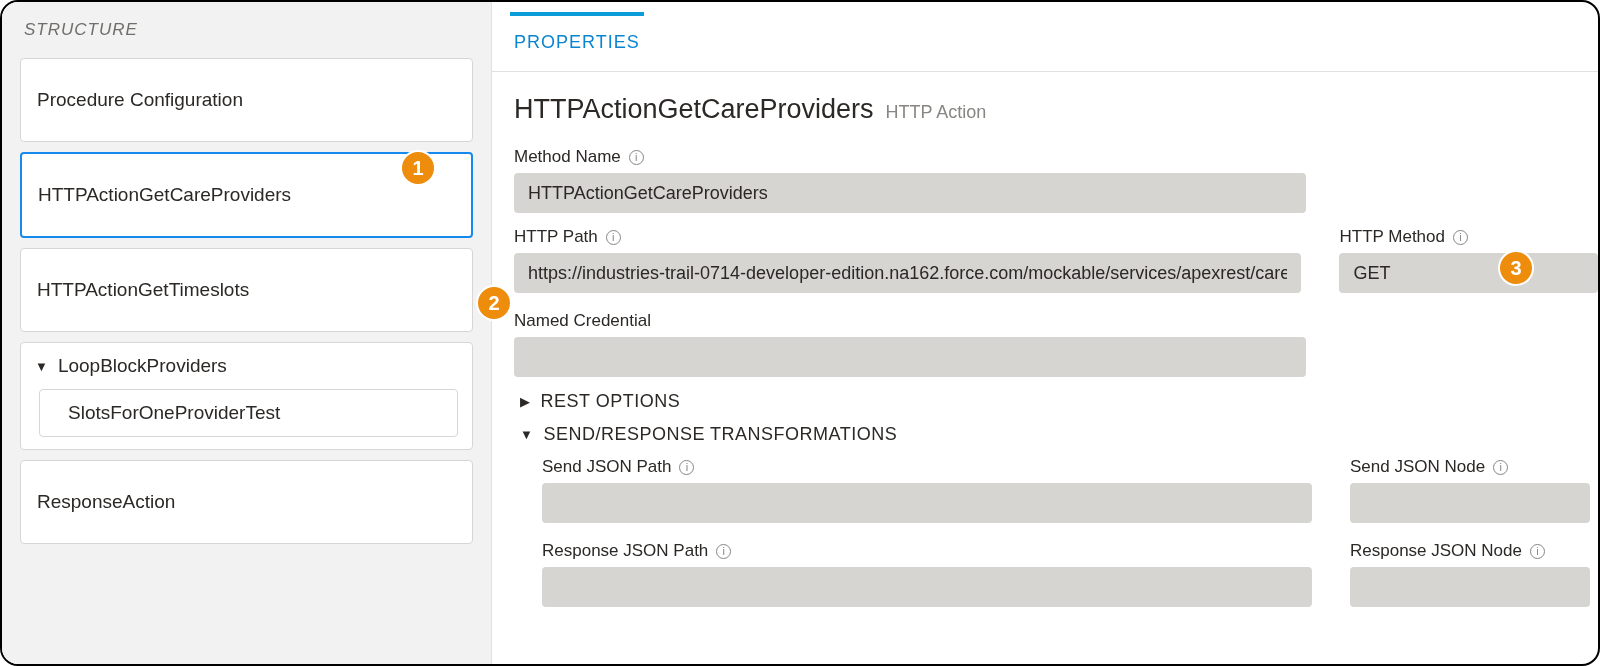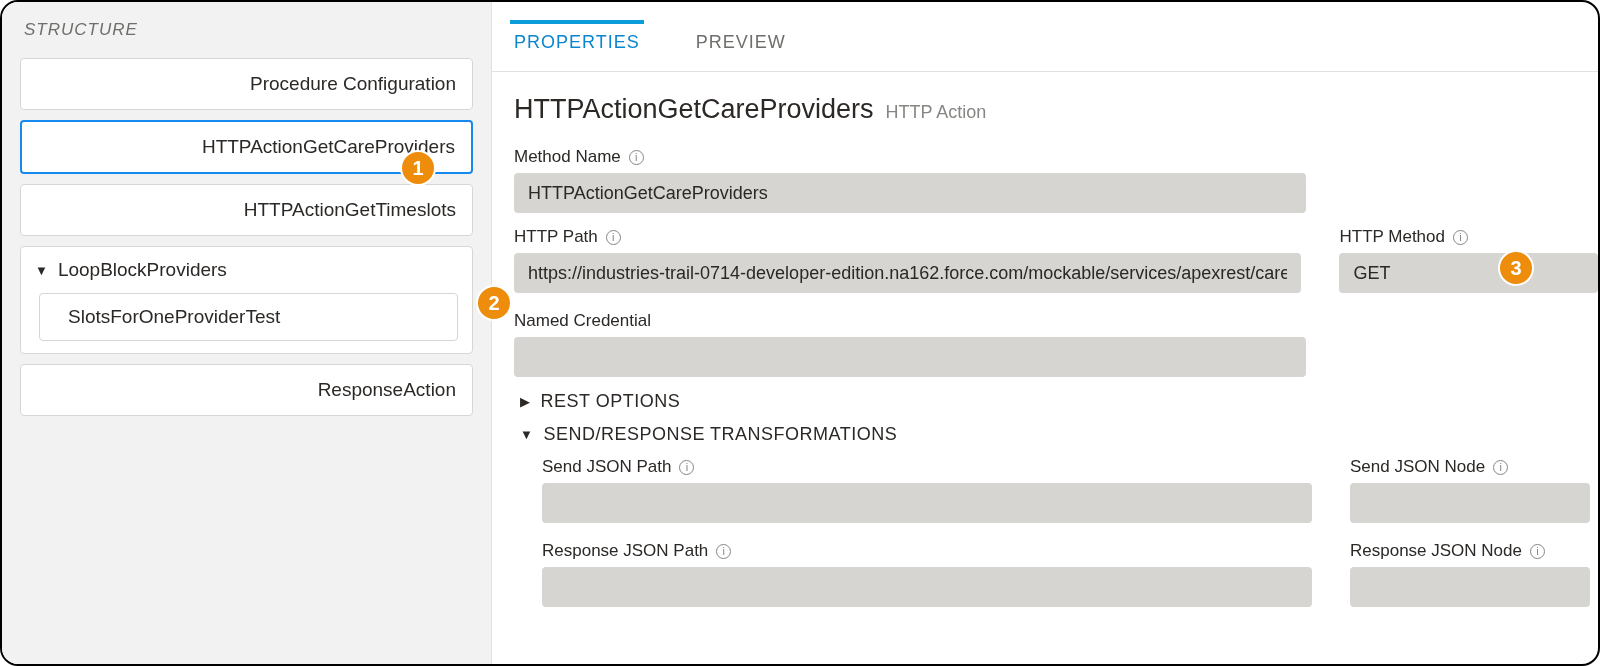--- a/index.html
+++ b/index.html
@@ -27,26 +27,25 @@
     color: #706e6b;
     font-weight: 400;
     margin-bottom: 18px;
     padding-left: 4px;
     font-style: italic;
   }
   .struct-item {
     background: #fff;
     border: 1px solid #d8d6d3;
     border-radius: 4px;
-    padding: 14px 16px;
+    padding: 30px 16px;
     font-size: 19px;
     margin-bottom: 10px;
     cursor: pointer;
     color: #2b2826;
-    text-align: right;
   }
   .struct-item.active {
     border: 2px solid #1589ee;
   }
   .struct-group {
     background: #fff;
     border: 1px solid #d8d6d3;
     border-radius: 4px;
     padding: 12px 14px 12px 14px;
     margin-bottom: 10px;
@@ -99,21 +98,21 @@
     font-size: 18px;
     letter-spacing: 1px;
     color: #706e6b;
     padding: 20px 4px 18px 4px;
     cursor: pointer;
     font-weight: 400;
   }
   .tab.active {
     color: #0b85d0;
     border-top: 4px solid #0b9dda;
-    padding-top: 8px;
+    padding-top: 16px;
   }
   .content {
     padding: 22px 0 0 22px;
     overflow: hidden;
     flex: 1;
     min-width: 0;
   }
   .heading {
     display: flex;
     align-items: baseline;
@@ -201,23 +200,20 @@
     <div class="struct-item">
       <span>ResponseAction</span>
     </div>
   </aside>
 
   <main class="main">
     <div class="tabs">
       <div class="tab active">
         <span>PROPERTIES</span>
       </div>
-      <div class="tab">
-        <span>PREVIEW</span>
-      </div>
     </div>
 
     <div class="content">
 
       <div class="heading">
         <span class="heading-main">HTTPActionGetCareProviders</span>
         <span class="heading-sub">HTTP Action</span>
       </div>
 
       <div class="field grow">

